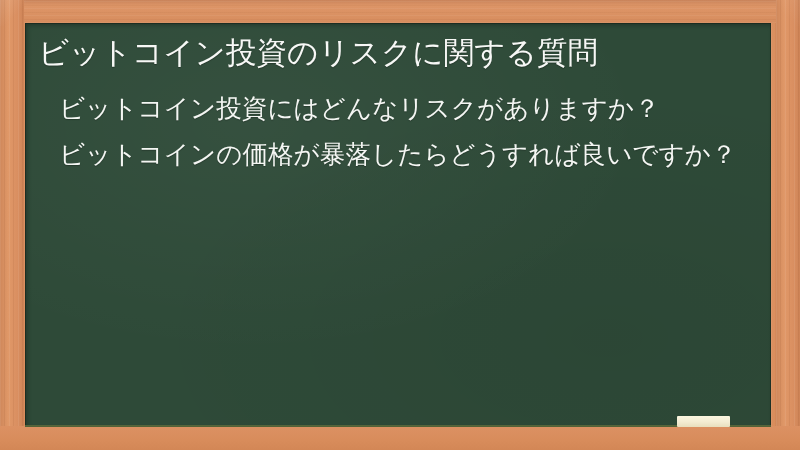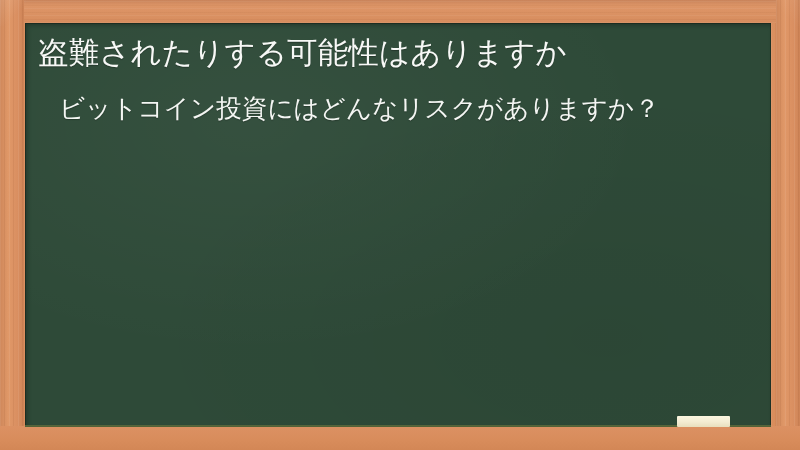--- a/index.html
+++ b/index.html
@@ -184,24 +184,25 @@
   <div class="frame-rail-top"></div>
   <div class="frame-stile-left"></div>
   <div class="frame-stile-right"></div>
   <div class="frame-ledge-bottom"></div>
   <div class="miter miter-tl"></div>
   <div class="miter miter-tr"></div>
 
   <div class="chalkboard">
     <div class="board-content">
 
-      <h1 class="slide-title">盗難されたりする可能性はありますか</h1>
+      <h1 class="slide-title">ビットコイン投資のリスクに関する質問</h1>
 
       <ul class="question-list">
         <li class="question-item">ビットコイン投資にはどんなリスクがありますか？</li>
+        <li class="question-item">ビットコインの価格が暴落したらどうすれば良いですか？</li>
       </ul>
 
     </div>
   </div>
 
   <div class="board-seam-bottom"></div>
   <div class="chalk-stick"></div>
 
 </div>
 

